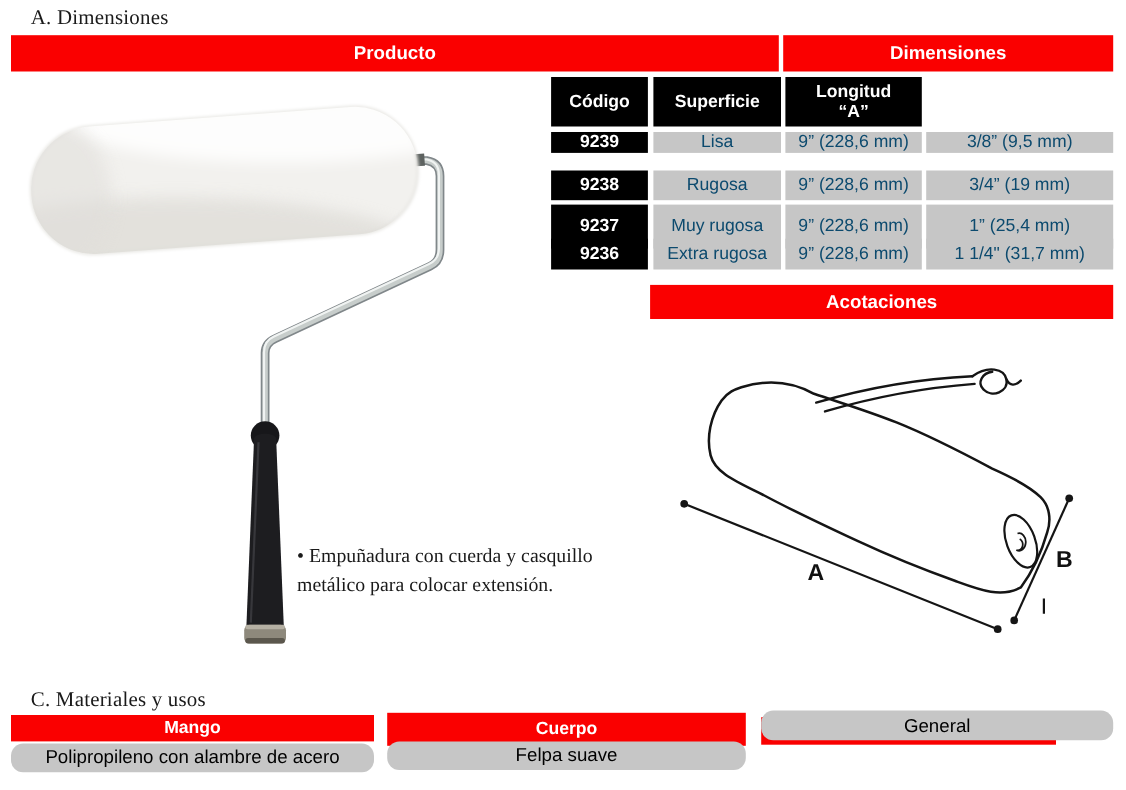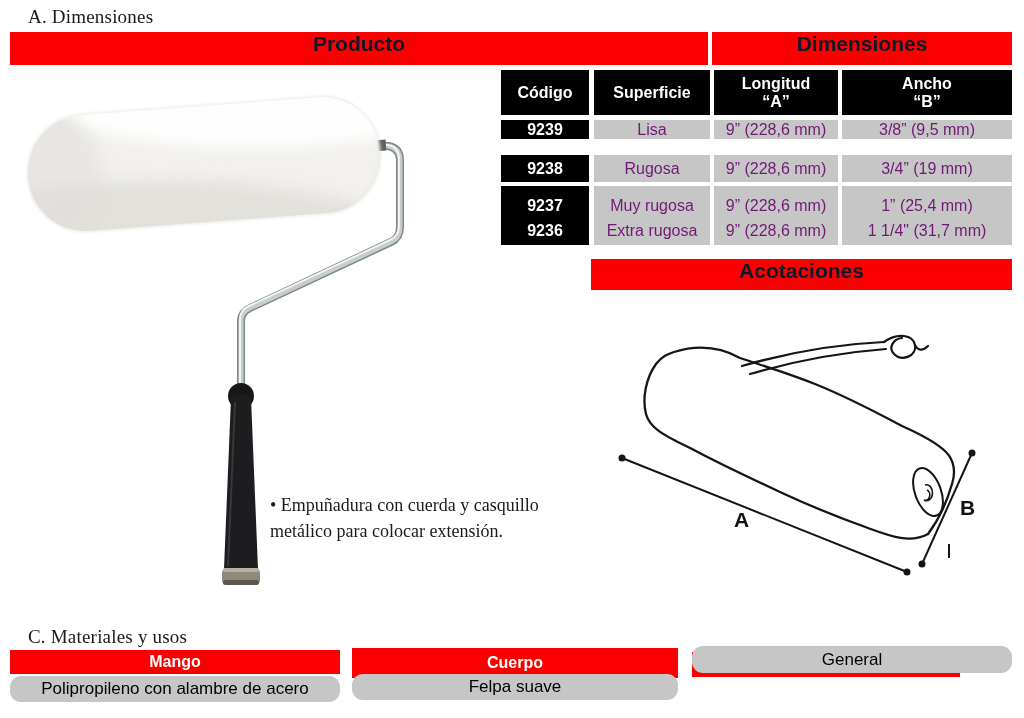--- a/index.html
+++ b/index.html
@@ -1,28 +1,28 @@
 <!DOCTYPE html>
 <html><head>
 <meta charset="utf-8">
 <style>
   html,body{margin:0;padding:0;background:#ffffff;}
   body{width:1024px;height:718px;position:relative;overflow:hidden;
        font-family:"Liberation Sans", sans-serif;color:#000;}
   .abs{position:absolute;}
   .serif{font-family:"Liberation Serif", serif;color:#1a1a1a;}
   .sec-title{font-size:19px;letter-spacing:.2px;}
-  .bar{position:absolute;background:#FA0000;color:#0f172a;font-weight:bold;font-size:21px;
-       display:flex;justify-content:center;}
+  .bar{position:absolute;background:#FA0000;color:#ffffff;font-weight:bold;font-size:17px;
+       display:flex;align-items:center;justify-content:center;}
   
   .spec{position:absolute;left:501px;top:70px;width:511px;height:175px;}
   .cell{position:absolute;display:flex;align-items:center;justify-content:center;
         text-align:center;font-size:16px;line-height:1.12;}
   .black{background:#000;color:#fff;font-weight:bold;}
-  .gray{background:#C6C6C6;color:#701a75;}
+  .gray{background:#C6C6C6;color:#0c4a6e;}
   .pre{white-space:pre-line;}
   .c0{left:0;width:88px;} .c1{left:93px;width:116px;}
   .c2{left:213px;width:124px;} .c3{left:341px;width:170px;}
   .rh{top:0;height:45px;} .r0{top:50px;height:19px;} .r1{top:85px;height:27px;}
   .r2{top:116px;height:40px;} .r3{top:147px;height:28px;}
   
   .mcell{position:absolute;display:flex;align-items:center;justify-content:center;
          text-align:center;font-size:17px;}
   .mhead{background:#FA0000;color:#fff;font-weight:bold;font-size:16px;}
   .mval{background:#C6C6C6;color:#000;border-radius:11px;}
@@ -40,22 +40,20 @@
 </div>
 <div class="bar" style="left:712px;top:32px;width:300px;height:33px;">
   <span>Dimensiones</span>
 </div>
 
 <div class="spec">
   <div class="cell black rh c0">Código</div>
   <div class="cell black rh c1">Superficie</div>
   <div class="cell black rh c2 pre">Longitud
 “A”</div>
-  <div class="cell black rh c3 pre">Ancho
-“B”</div>
 
   <div>
     <div class="cell black r0 c0">9239</div>
     <div class="cell gray  r0 c1">Lisa</div>
     <div class="cell gray  r0 c2">9” (228,6 mm)</div>
     <div class="cell gray  r0 c3">3/8” (9,5 mm)</div>
   </div>
   <div>
     <div class="cell black r1 c0">9238</div>
     <div class="cell gray  r1 c1">Rugosa</div>

